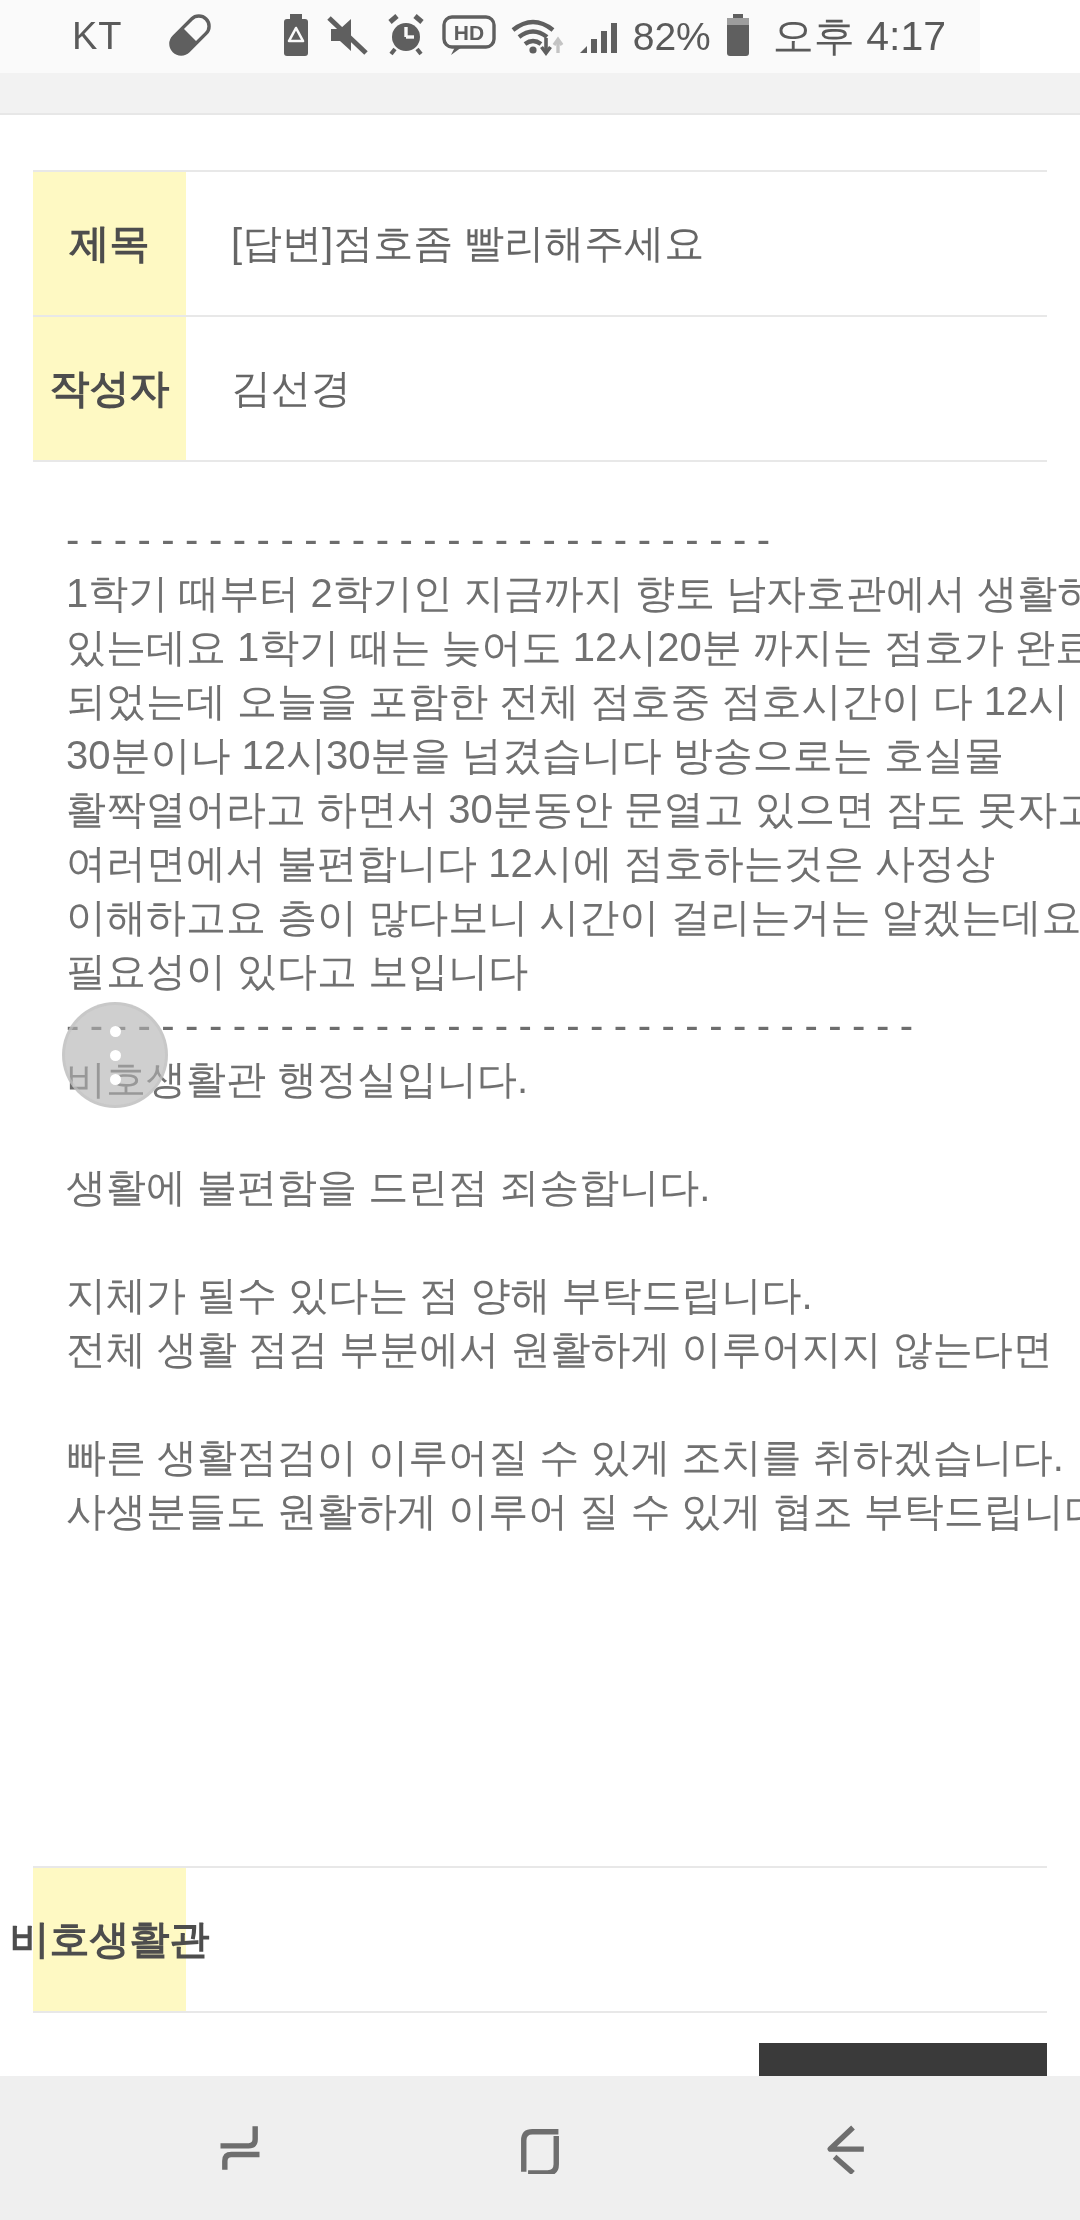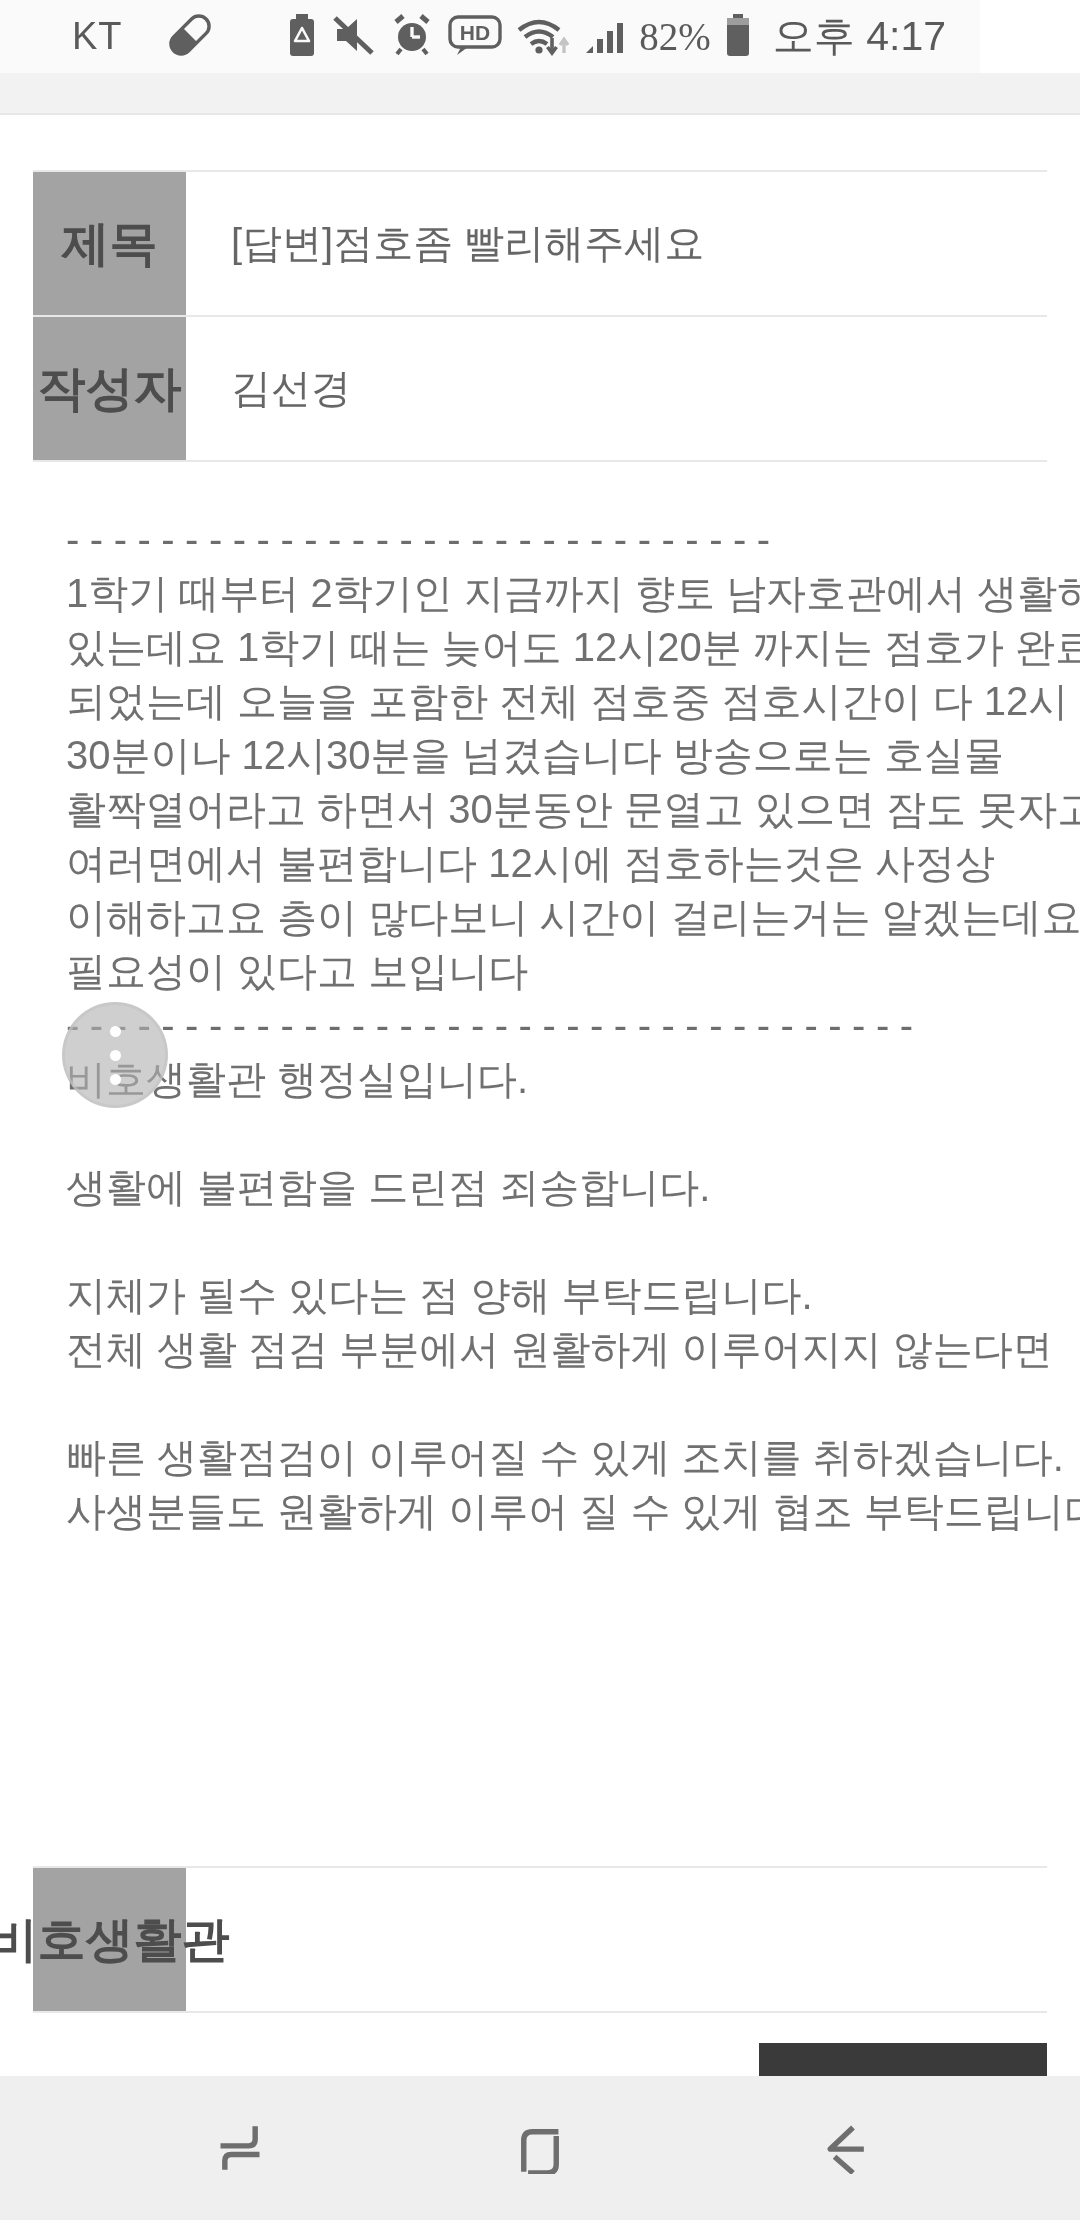--- a/index.html
+++ b/index.html
@@ -10,36 +10,36 @@
   }
   
   .status-bar{
     position:absolute;top:0;left:0;width:980px;height:73px;
     background:#fafafa;display:flex;align-items:center;
     justify-content:space-between;padding:0 34px 0 72px;box-sizing:border-box;
   }
   .sb-left{display:flex;align-items:center;gap:42px;}
   .sb-carrier{font-size:38px;color:#5a5a5a;letter-spacing:1px;}
   .sb-right{display:flex;align-items:center;gap:13px;}
-  .sb-text{font-size:39px;color:#5a5a5a;font-family:Liberation Serif, serif;}
+  .sb-text{font-size:39px;color:#5a5a5a;}
   .sb-time{font-size:41px;color:#5a5a5a;margin-left:8px;white-space:nowrap;}
   .sb-icon{display:block;}
   
   .chrome-strip{
     position:absolute;top:73px;left:0;width:1080px;height:42px;
     background:#f2f2f2;border-bottom:2px solid #e7e7e7;box-sizing:border-box;
   }
   
   .info-table{position:absolute;left:33px;width:1014px;border-top:2px solid #e8e8e8;}
   #post-table{top:170px;}
   #attach-table{top:1866px;}
   .info-row{display:flex;height:143px;border-bottom:2px solid #e8e8e8;background:#fff;}
   .info-label{
-    width:153px;background:#a3a3a3;display:flex;align-items:center;justify-content:center;
-    font-size:48px;font-weight:700;color:#4d4d4d;white-space:nowrap;
+    width:153px;background:#fef9c3;display:flex;align-items:center;justify-content:center;
+    font-size:40px;font-weight:700;color:#4d4d4d;white-space:nowrap;
   }
   .info-value{flex:1;display:flex;align-items:center;padding-left:45px;font-size:40px;color:#666;white-space:nowrap;}
   
   .post-body{position:absolute;left:66px;top:512px;width:960px;}
   .body-line{height:54px;line-height:54px;font-size:40px;color:#707070;white-space:nowrap;}
   .dashes{letter-spacing:10.5px;color:#6d6d6d;}
   
   .floating-btn{
     position:absolute;left:62px;top:1002px;width:106px;height:106px;border-radius:50%;
     background:rgba(178,178,178,0.62);border:3px solid rgba(195,195,195,0.6);

